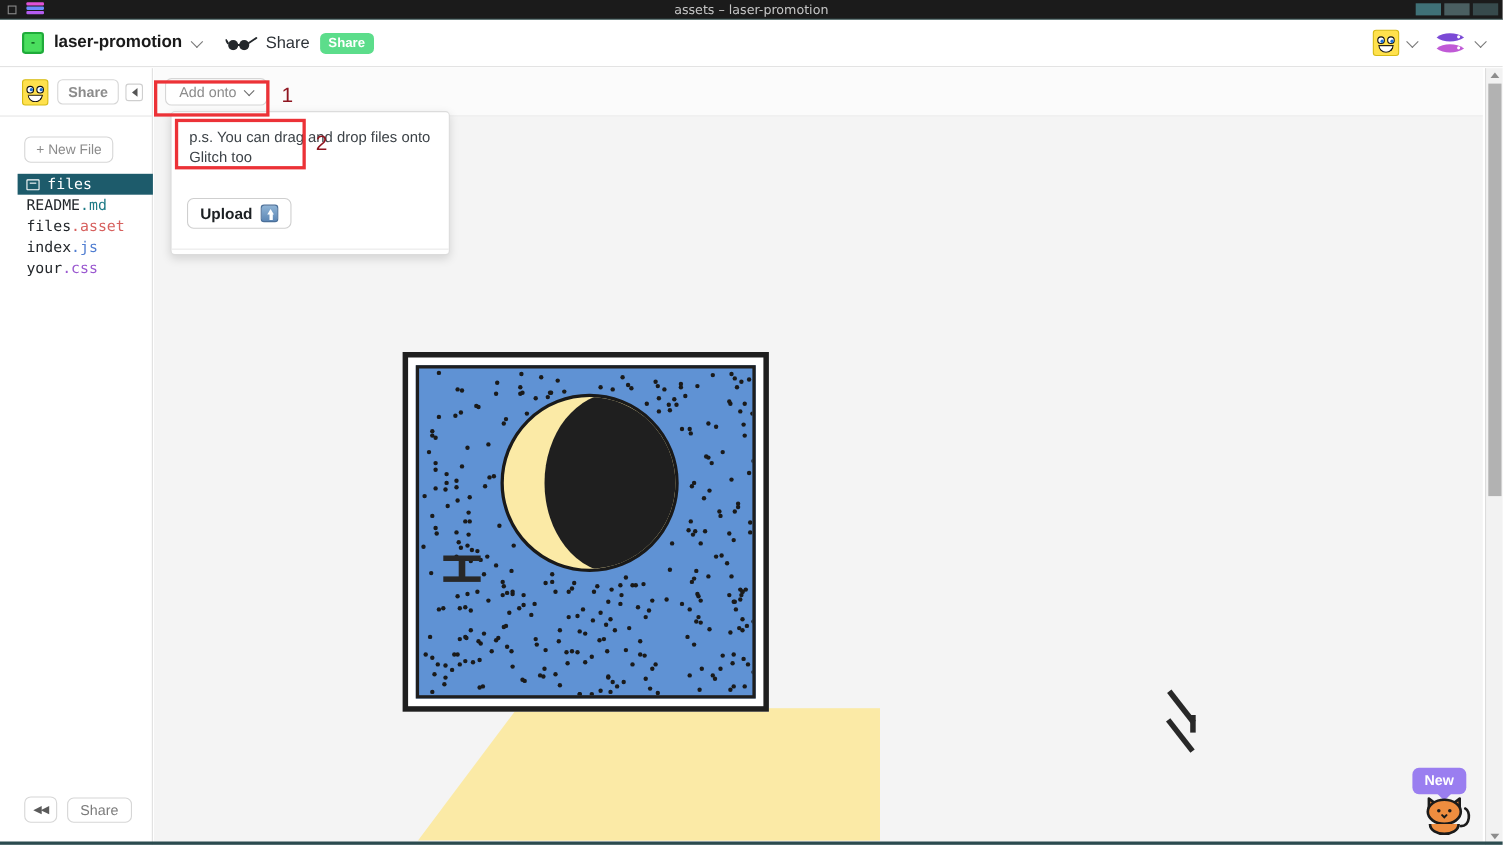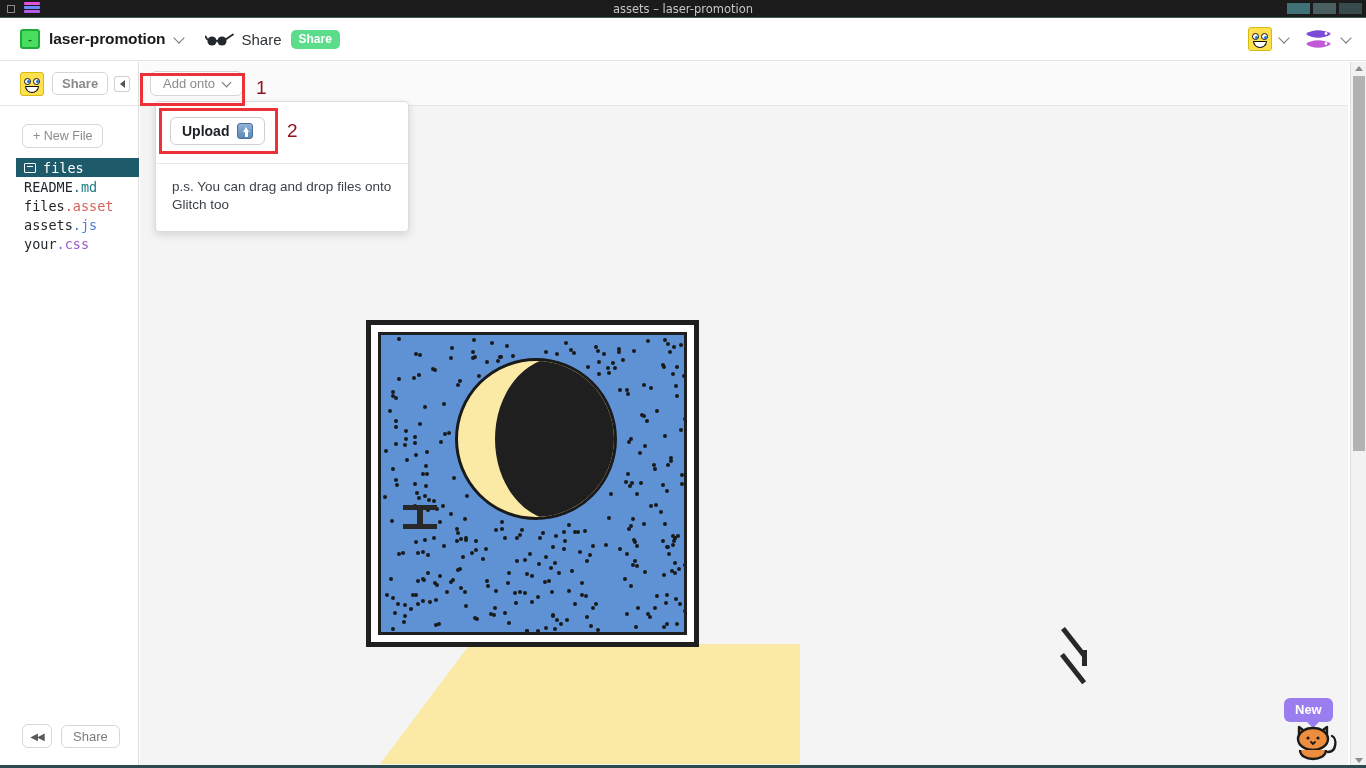--- a/index.html
+++ b/index.html
@@ -345,21 +345,21 @@
     </div>
     <div class="file-row">
       <span>README</span>
         <span class="ext-md">.md</span>
     </div>
     <div class="file-row">
       <span>files</span>
         <span class="ext-html">.asset</span>
     </div>
     <div class="file-row">
-      <span>assets</span>
+      <span>index</span>
         <span class="ext-js">.js</span>
     </div>
     <div class="file-row">
       <span>your</span>
         <span class="ext-css">.css</span>
     </div>
   </div>
 
   <div id="sb-bottom">
     <div id="rewind-btn">◀◀</div>
@@ -718,27 +718,27 @@
 
     <div id="bolt">
       <div class="seg" style="left:1px;top:0;width:5px;height:36px;transform:rotate(-38deg);transform-origin:top left"></div>
       <div class="seg" style="left:0;top:26px;width:5px;height:36px;transform:rotate(-38deg);transform-origin:top left"></div>
       <div class="seg" style="left:22px;top:20px;width:5px;height:16px"></div>
     </div>
   </div>
 </div>
 
 <div id="dropdown">
+  <div id="dd-note">p.s. You can drag and drop files onto Glitch too</div>
   <div id="dd-top">
     <div id="upload-btn">
       <span>Upload</span>
       <span id="upload-ico"></span>
     </div>
   </div>
-  <div id="dd-note">p.s. You can drag and drop files onto Glitch too</div>
 </div>
 
 <div class="ann-box" id="ann1"></div>
 <div class="ann-num" id="num1">1</div>
 <div class="ann-box" id="ann2"></div>
 <div class="ann-num" id="num2">2</div>
 
 <div id="mascot-wrap">
   <div id="new-badge">New</div>
   <svg id="cat" viewBox="0 0 52 42">

